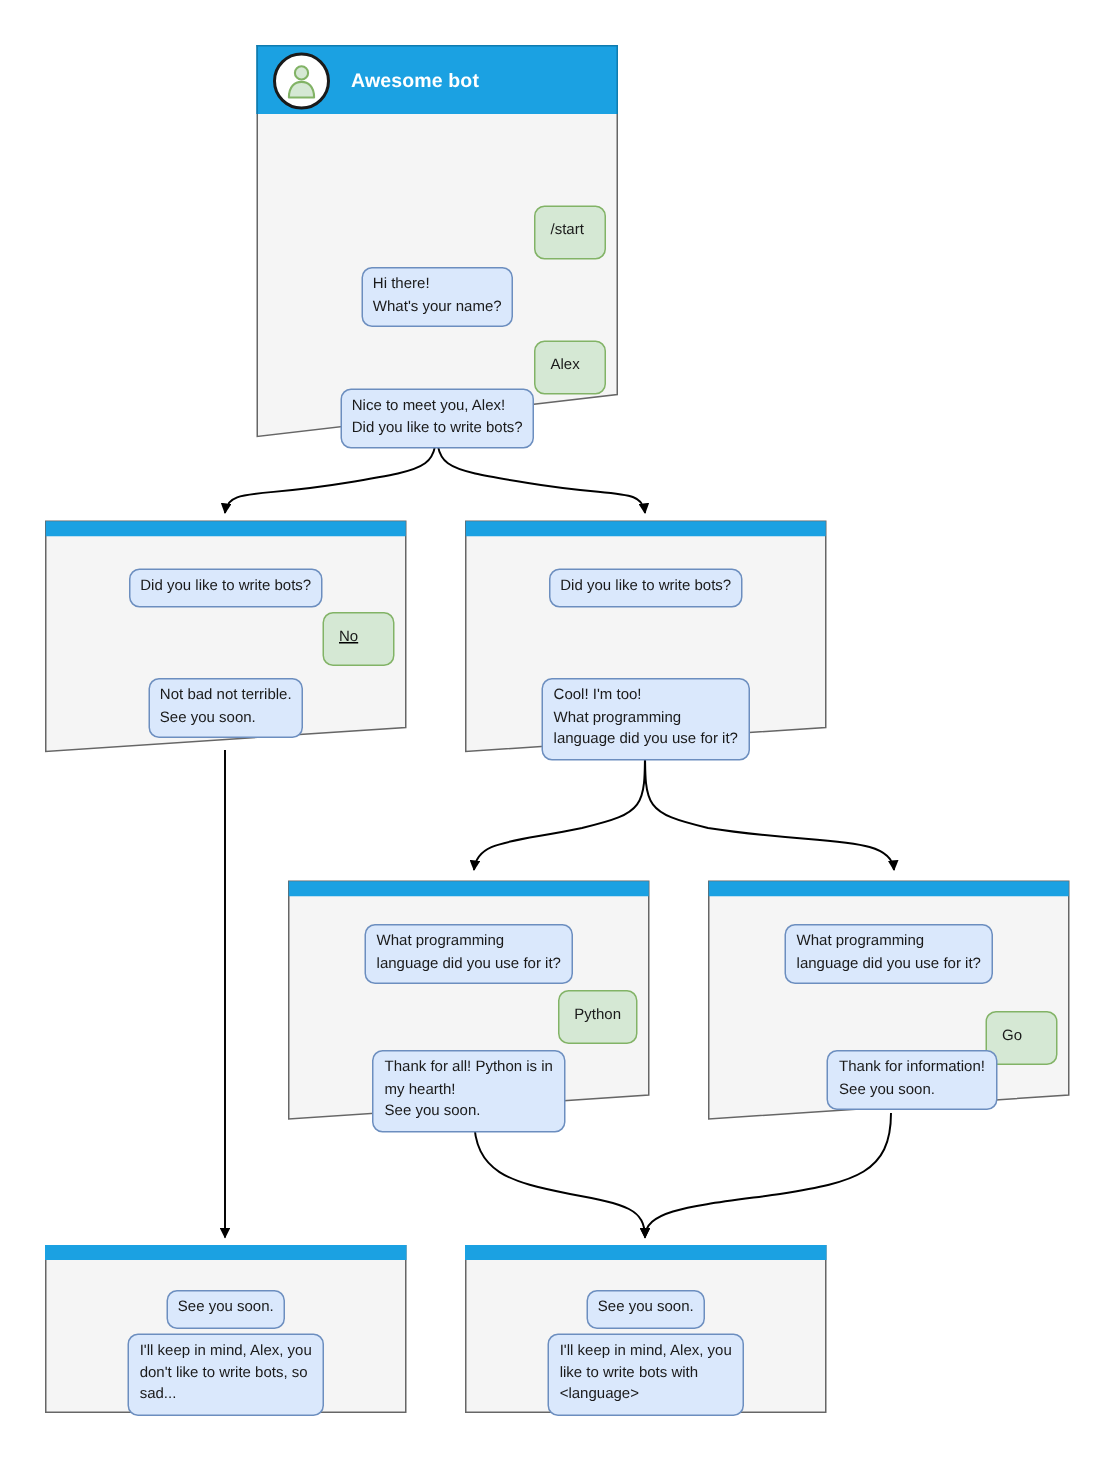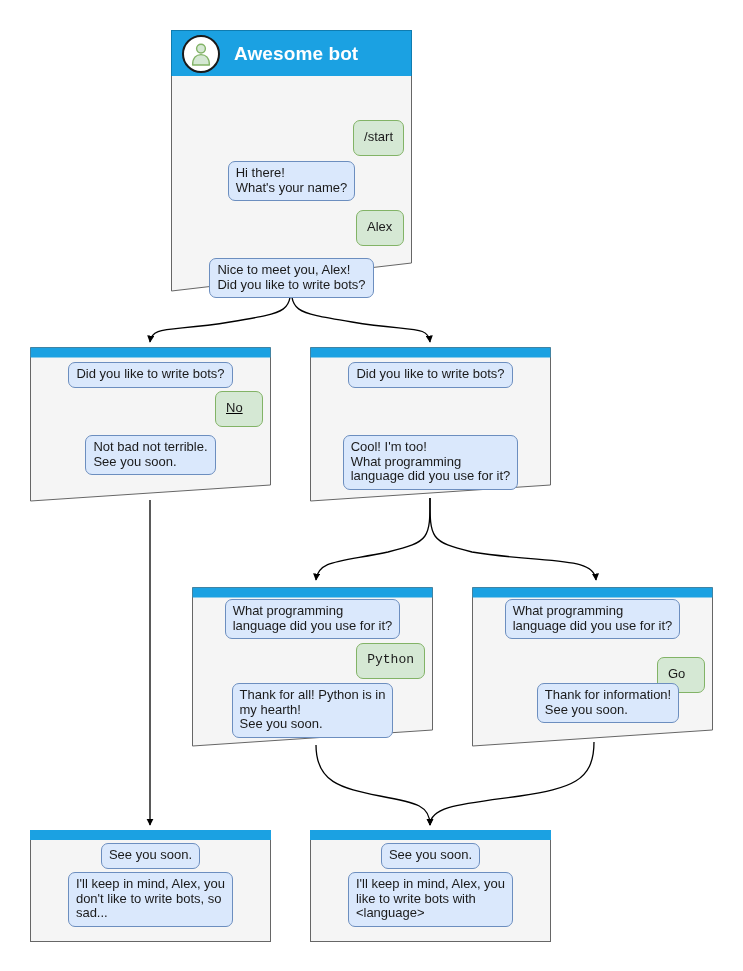--- a/index.html
+++ b/index.html
@@ -88,46 +88,47 @@
     box-sizing: border-box;
     display: flex;
     align-items: center;
     justify-content: center;
     flex: 0 0 auto;
   }
   .avatar svg { display: block; }
 
   .card-title {
     color: #ffffff;
-    font-size: 19px;
+    font-size: 13px;
     font-weight: bold;
     margin-left: 14px;
     letter-spacing: 0.1px;
     white-space: nowrap;
   }
 
   .row {
     position: absolute;
     left: 8px;
     right: 8px;
     display: flex;
   }
   .row.left  { justify-content: center; }
   .row.right { justify-content: flex-end; }
 
   .bubble {
     display: inline-block;
     border-radius: 7px;
     box-sizing: border-box;
-    font-size: 13px;
+    font-size: 10px;
     line-height: 14.5px;
     color: #1a1a1a;
     padding: 4px 7px 5px 7px;
     white-space: pre-line;
     max-width: 190px;
+    margin-top: 17px;
   }
   .bubble.bot {
     background: #dae8fc;
     border: 1px solid #6c8ebf;
   }
   .bubble.user {
     background: #d5e8d4;
     border: 1px solid #82b366;
     text-align: left;
     min-width: 48px;
@@ -183,21 +184,21 @@
     <div class="row right" style="top:90px;">
       <span class="bubble user pad">/start</span>
     </div>
     <div class="row left" style="top:131px;">
       <span class="bubble bot">Hi there!
 What's your name?</span>
     </div>
     <div class="row right" style="top:180px;">
       <span class="bubble user pad">Alex</span>
     </div>
-    <div class="row left" style="top:228px;">
+    <div class="row left" style="top:212px;">
       <span class="bubble bot">Nice to meet you, Alex!
 Did you like to write bots?</span>
     </div>
   </div>
 
   <div class="card card-skew" style="left:30px; top:347px; width:241px; height:155px;">
     <div class="card-shape">
       <svg viewBox="0 0 241 155" preserveAspectRatio="none" xmlns="http://www.w3.org/2000/svg">
         <path d="M 0.5 0.5 L 240.5 0.5 L 240.5 138 L 0.5 154 Z" fill="#f5f5f5" stroke="#666666" stroke-width="1"></path>
         <rect x="0.5" y="0.5" width="240" height="10" fill="#1ba1e2" stroke="none"></rect>
@@ -239,21 +240,21 @@
       <svg viewBox="0 0 241 160" preserveAspectRatio="none" xmlns="http://www.w3.org/2000/svg">
         <path d="M 0.5 0.5 L 240.5 0.5 L 240.5 143 L 0.5 159 Z" fill="#f5f5f5" stroke="#666666" stroke-width="1"></path>
         <rect x="0.5" y="0.5" width="240" height="10" fill="#1ba1e2" stroke="none"></rect>
       </svg>
     </div>
 
     <div class="row left" style="top:12px;">
       <span class="bubble bot">What programming
 language did you use for it?</span>
     </div>
-    <div class="row right" style="top:56px;font-family:Liberation Mono, monospace;">
+    <div class="row right" style="top:56px;">
       <span class="bubble user pad">Python</span>
     </div>
     <div class="row left" style="top:96px;">
       <span class="bubble bot">Thank for all! Python is in
 my hearth!
 See you soon.</span>
     </div>
   </div>
 
   <div class="card card-skew" style="left:472px; top:587px; width:241px; height:160px;">

